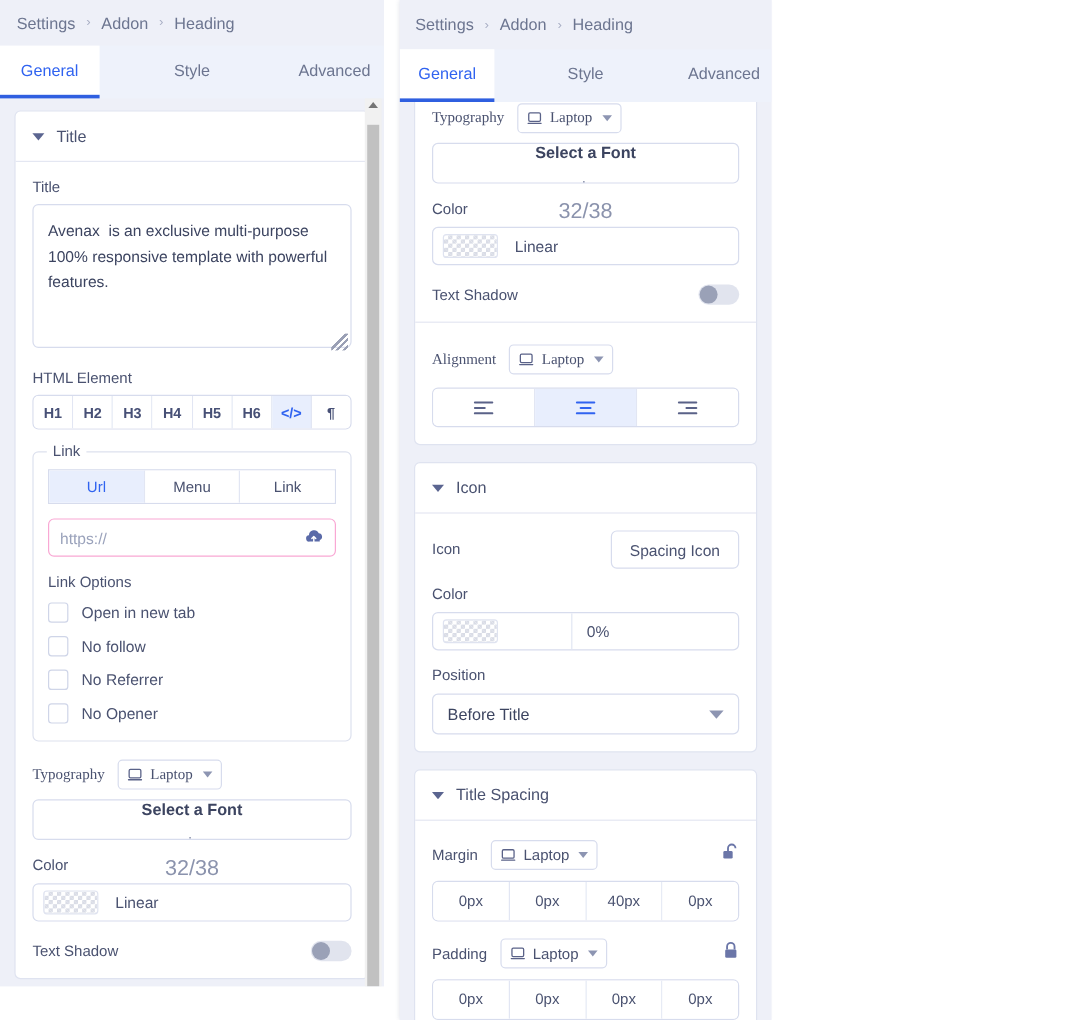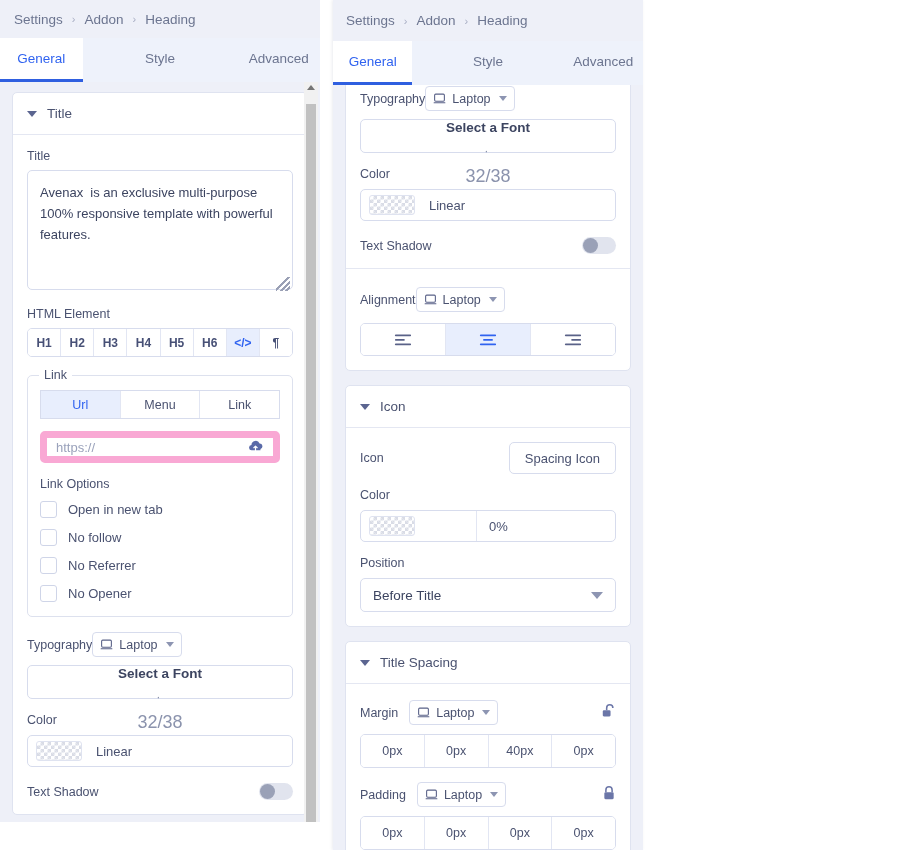--- a/index.html
+++ b/index.html
@@ -96,38 +96,38 @@
   }
   .seg3 { display: flex; border: 1px solid #d7dced; border-radius: 0; overflow: hidden; margin-top: 2px; justify-content: center; }
   .seg3 > div {
     flex: 1; height: 27px; display: flex; align-items: center; justify-content: center;
     font-size: 12.5px; color: #4a5270; border-right: 1px solid #e2e6f3; background: #fff;
   }
   .seg3 > div:last-child { border-right: none; }
   .seg3 > div.sel { background: #e8eefd; color: #3063f0; }
 
   .input-row {
-    margin-top: 12px; height: 32px; border: 7px solid #f9a8d4; border-radius: 5px;
+    margin-top: 12px; height: 32px; border: 1px solid #f9a8d4; border-radius: 5px;
     display: flex; align-items: center; padding: 0 9px; background: #fff;
   }
   .input-row input {
     flex: 1; border: none; outline: none; font-size: 13px; color: #3c4460;
     font-family: "Liberation Sans", sans-serif; background: transparent;
   }
   .input-row input::placeholder { color: #9aa2bb; }
 
   .opt-title { font-size: 12.5px; color: #4a5270; margin: 14px 0 10px 0; }
   .chk-row { display: flex; align-items: center; gap: 11px; margin-bottom: 11px; }
   .chk {
     width: 17px; height: 17px; border: 1px solid #cfd5e8; border-radius: 3px; background: #fff;
   }
   .chk-lbl { font-size: 13px; color: #4a5270; }
 
   
-  .row { display: flex; align-items: center; margin-top: 15px; }
+  .row { display: flex; align-items: center; gap: 11px; margin-top: 15px; font-family: Liberation Serif, serif; }
   .row-lbl { font-size: 12.5px; color: #4a5270; }
   .device {
     display: inline-flex; align-items: center; gap: 6px;
     border: 1px solid #d7dced; border-radius: 4px; height: 25px; padding: 0 7px;
     font-size: 12.5px; color: #4a5270; background: #fff;
   }
   .chev { width: 0;height:0; border-left:4.5px solid transparent; border-right:4.5px solid transparent; border-top:5.5px solid #8d95b2; margin-left:2px; }
 
   .fontbox {
     margin-top: 8px; height: 34px; border: 1px solid #d7dced; border-radius: 5px;

